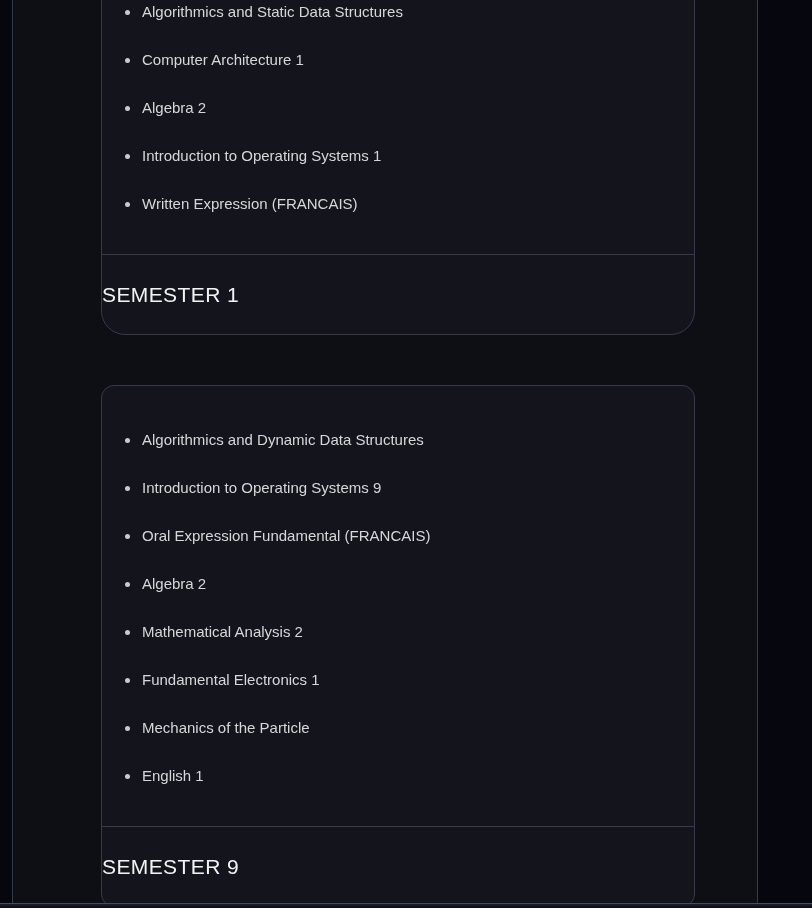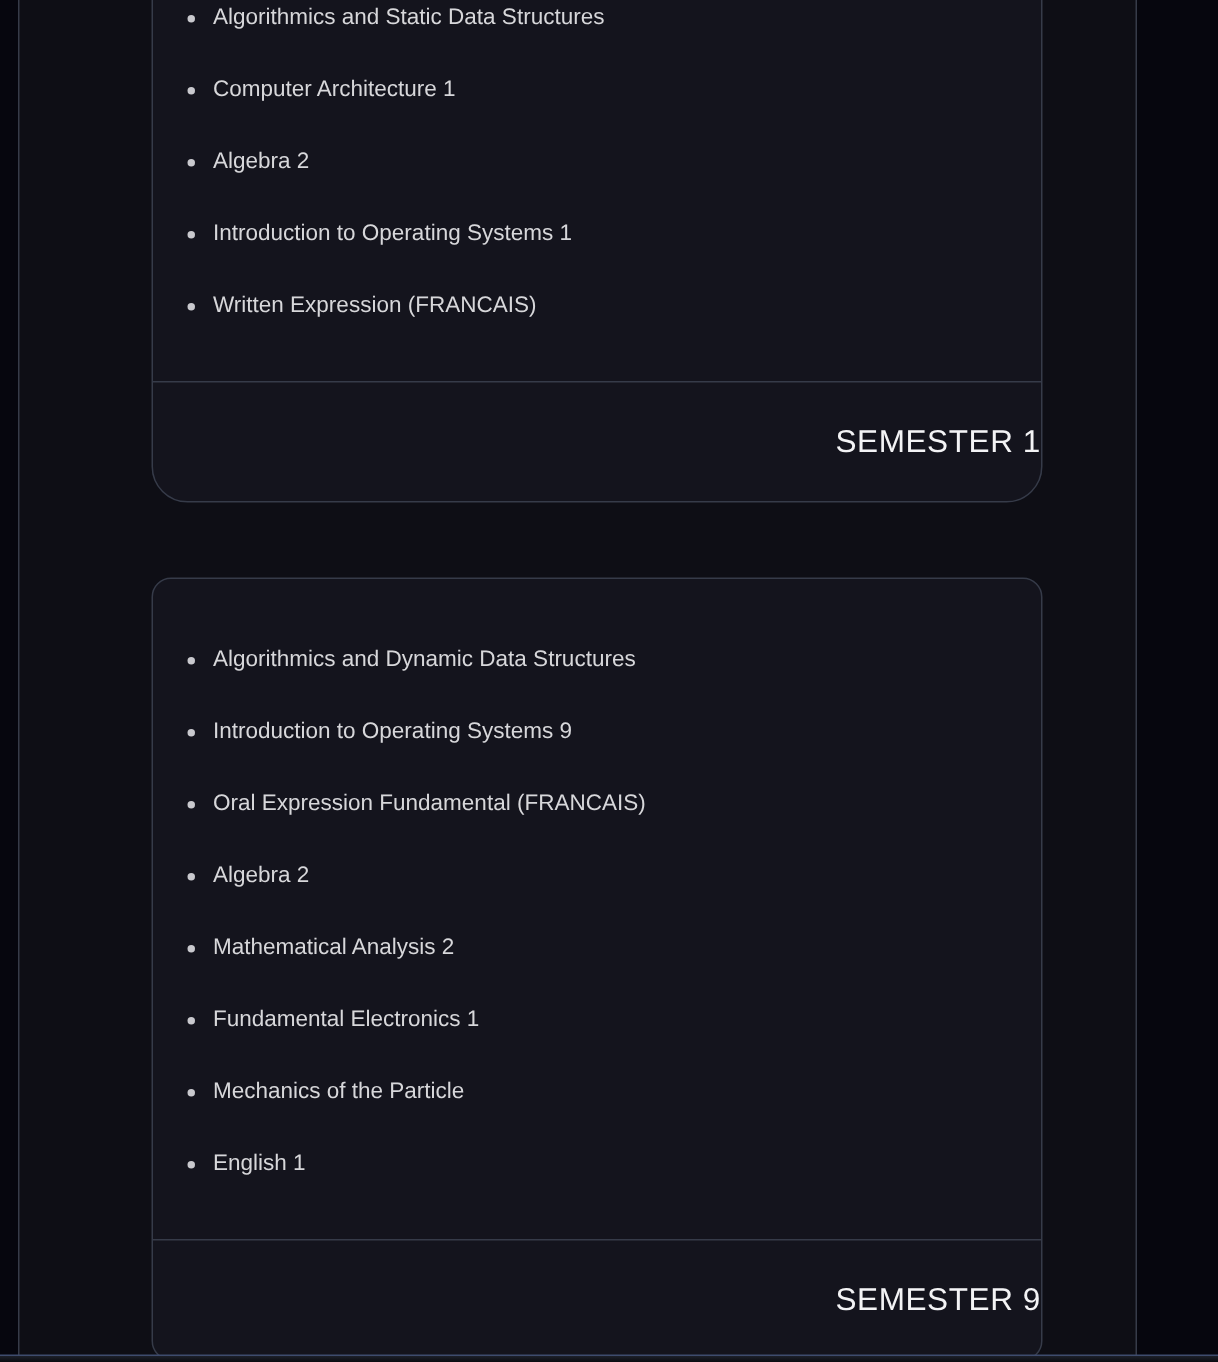--- a/index.html
+++ b/index.html
@@ -56,21 +56,21 @@
     left:23px;top:7.5px;
     width:5px;height:5px;
     border-radius:50%;
     background:var(--bullet-color);
   }
   .card-footer{
     border-top:1px solid var(--border-color);
     height:80px;
     display:flex;
     align-items:center;
-    justify-content:flex-end;
+    justify-content:flex-start;
   }
   .semester-title{
     font-size:21px;
     font-weight:500;
     letter-spacing:0.4px;
     color:var(--title-text);
   }
   .bottom-bar{
     position:absolute;
     left:0;right:0;bottom:0;

